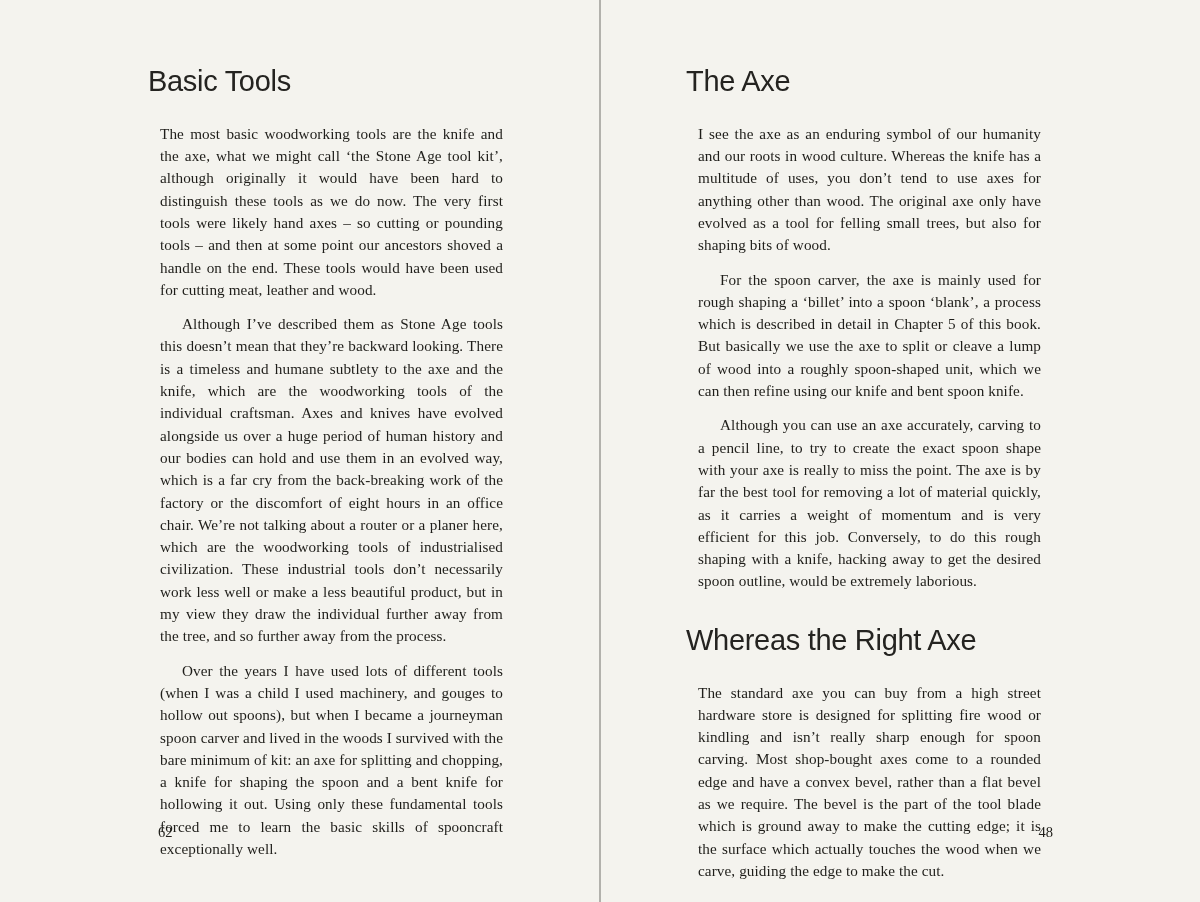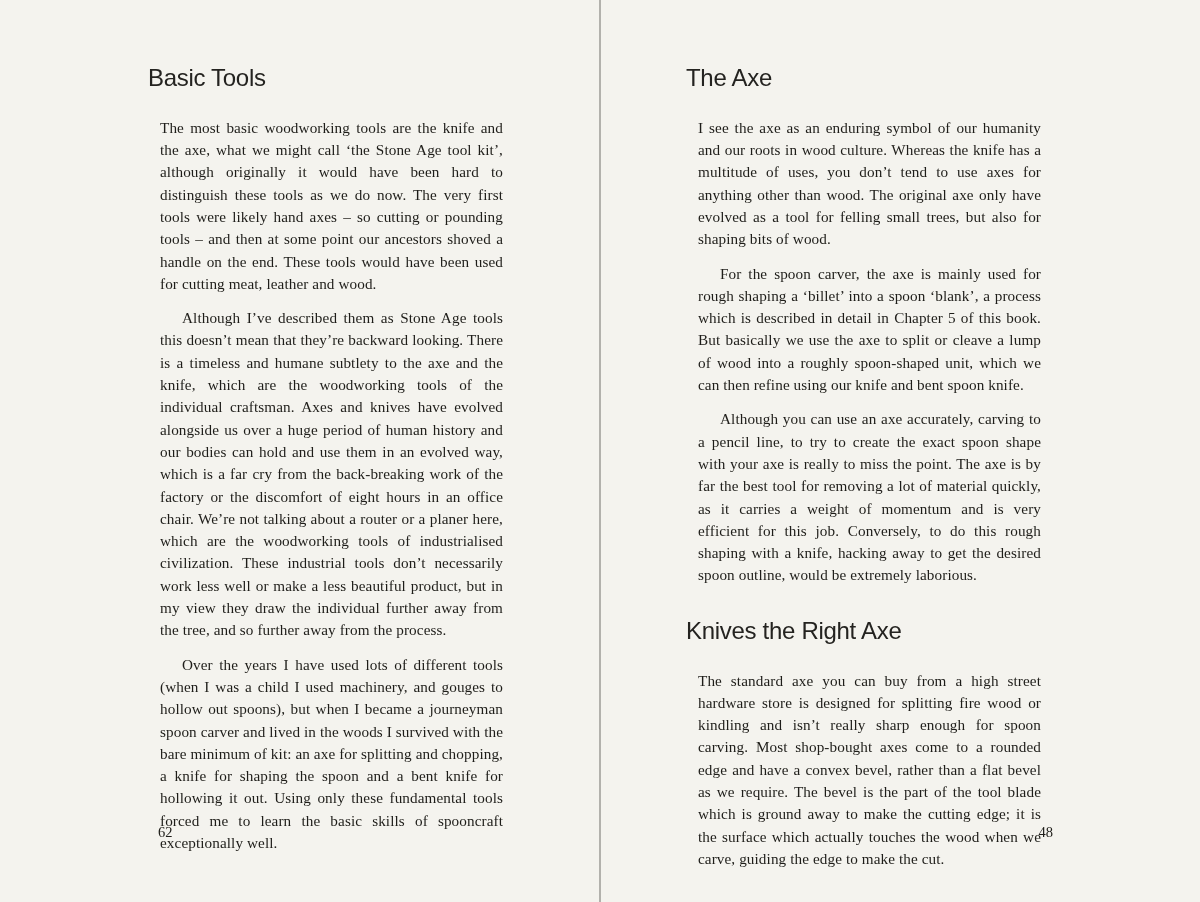--- a/index.html
+++ b/index.html
@@ -37,21 +37,21 @@
   .text-block {
     position: absolute;
     top: 64px;
     width: 367px;
   }
   .page-left  .text-block { left: 148px; }
   .page-right .text-block { left: 86px; }
   h1.heading {
     font-family: "Liberation Sans", sans-serif;
     font-weight: 500;
-    font-size: 24px;
+    font-size: 29px;
     line-height: 1.2;
     letter-spacing: -0.3px;
     margin: 0 0 24px 0;
     color: #242320;
   }
   h1.heading.second {
     margin-top: 30px;
   }
   p.para {
     margin: 12px;
@@ -107,21 +107,21 @@
   </div>
 
   <div class="divider"></div>
 
   <div class="page page-right">
     <div class="text-block">
       <h1 class="heading">The Axe</h1>
       <p class="para first">I see the axe as an enduring symbol of our humanity and our roots in wood culture. Whereas the knife has a multitude of uses, you don’t tend to use axes for anything other than wood. The original axe only have evolved as a tool for felling small trees, but also for shaping bits of wood.</p>
       <p class="para">For the spoon carver, the axe is mainly used for rough shaping a ‘billet’ into a spoon ‘blank’, a process which is described in detail in Chapter 5 of this book. But basically we use the axe to split or cleave a lump of wood into a roughly spoon-shaped unit, which we can then refine using our knife and bent spoon knife.</p>
       <p class="para">Although you can use an axe accurately, carving to a pencil line, to try to create the exact spoon shape with your axe is really to miss the point. The axe is by far the best tool for removing a lot of material quickly, as it carries a weight of momentum and is very efficient for this job. Conversely, to do this rough shaping with a knife, hacking away to get the desired spoon outline, would be extremely laborious.</p>
-      <h1 class="heading second">Knives the Right Axe</h1>
+      <h1 class="heading second">Whereas the Right Axe</h1>
       <p class="para first">The standard axe you can buy from a high street hardware store is designed for splitting fire wood or kindling and isn’t really sharp enough for spoon carving. Most shop-bought axes come to a rounded edge and have a convex bevel, rather than a flat bevel as we require. The bevel is the part of the tool blade which is ground away to make the cutting edge; it is the surface which actually touches the wood when we carve, guiding the edge to make the cut.</p>
     </div>
     <div class="footer">
       <span class="folio right-folio">48</span>
     </div>
   </div>
 
 </div>
 
 </body></html>

